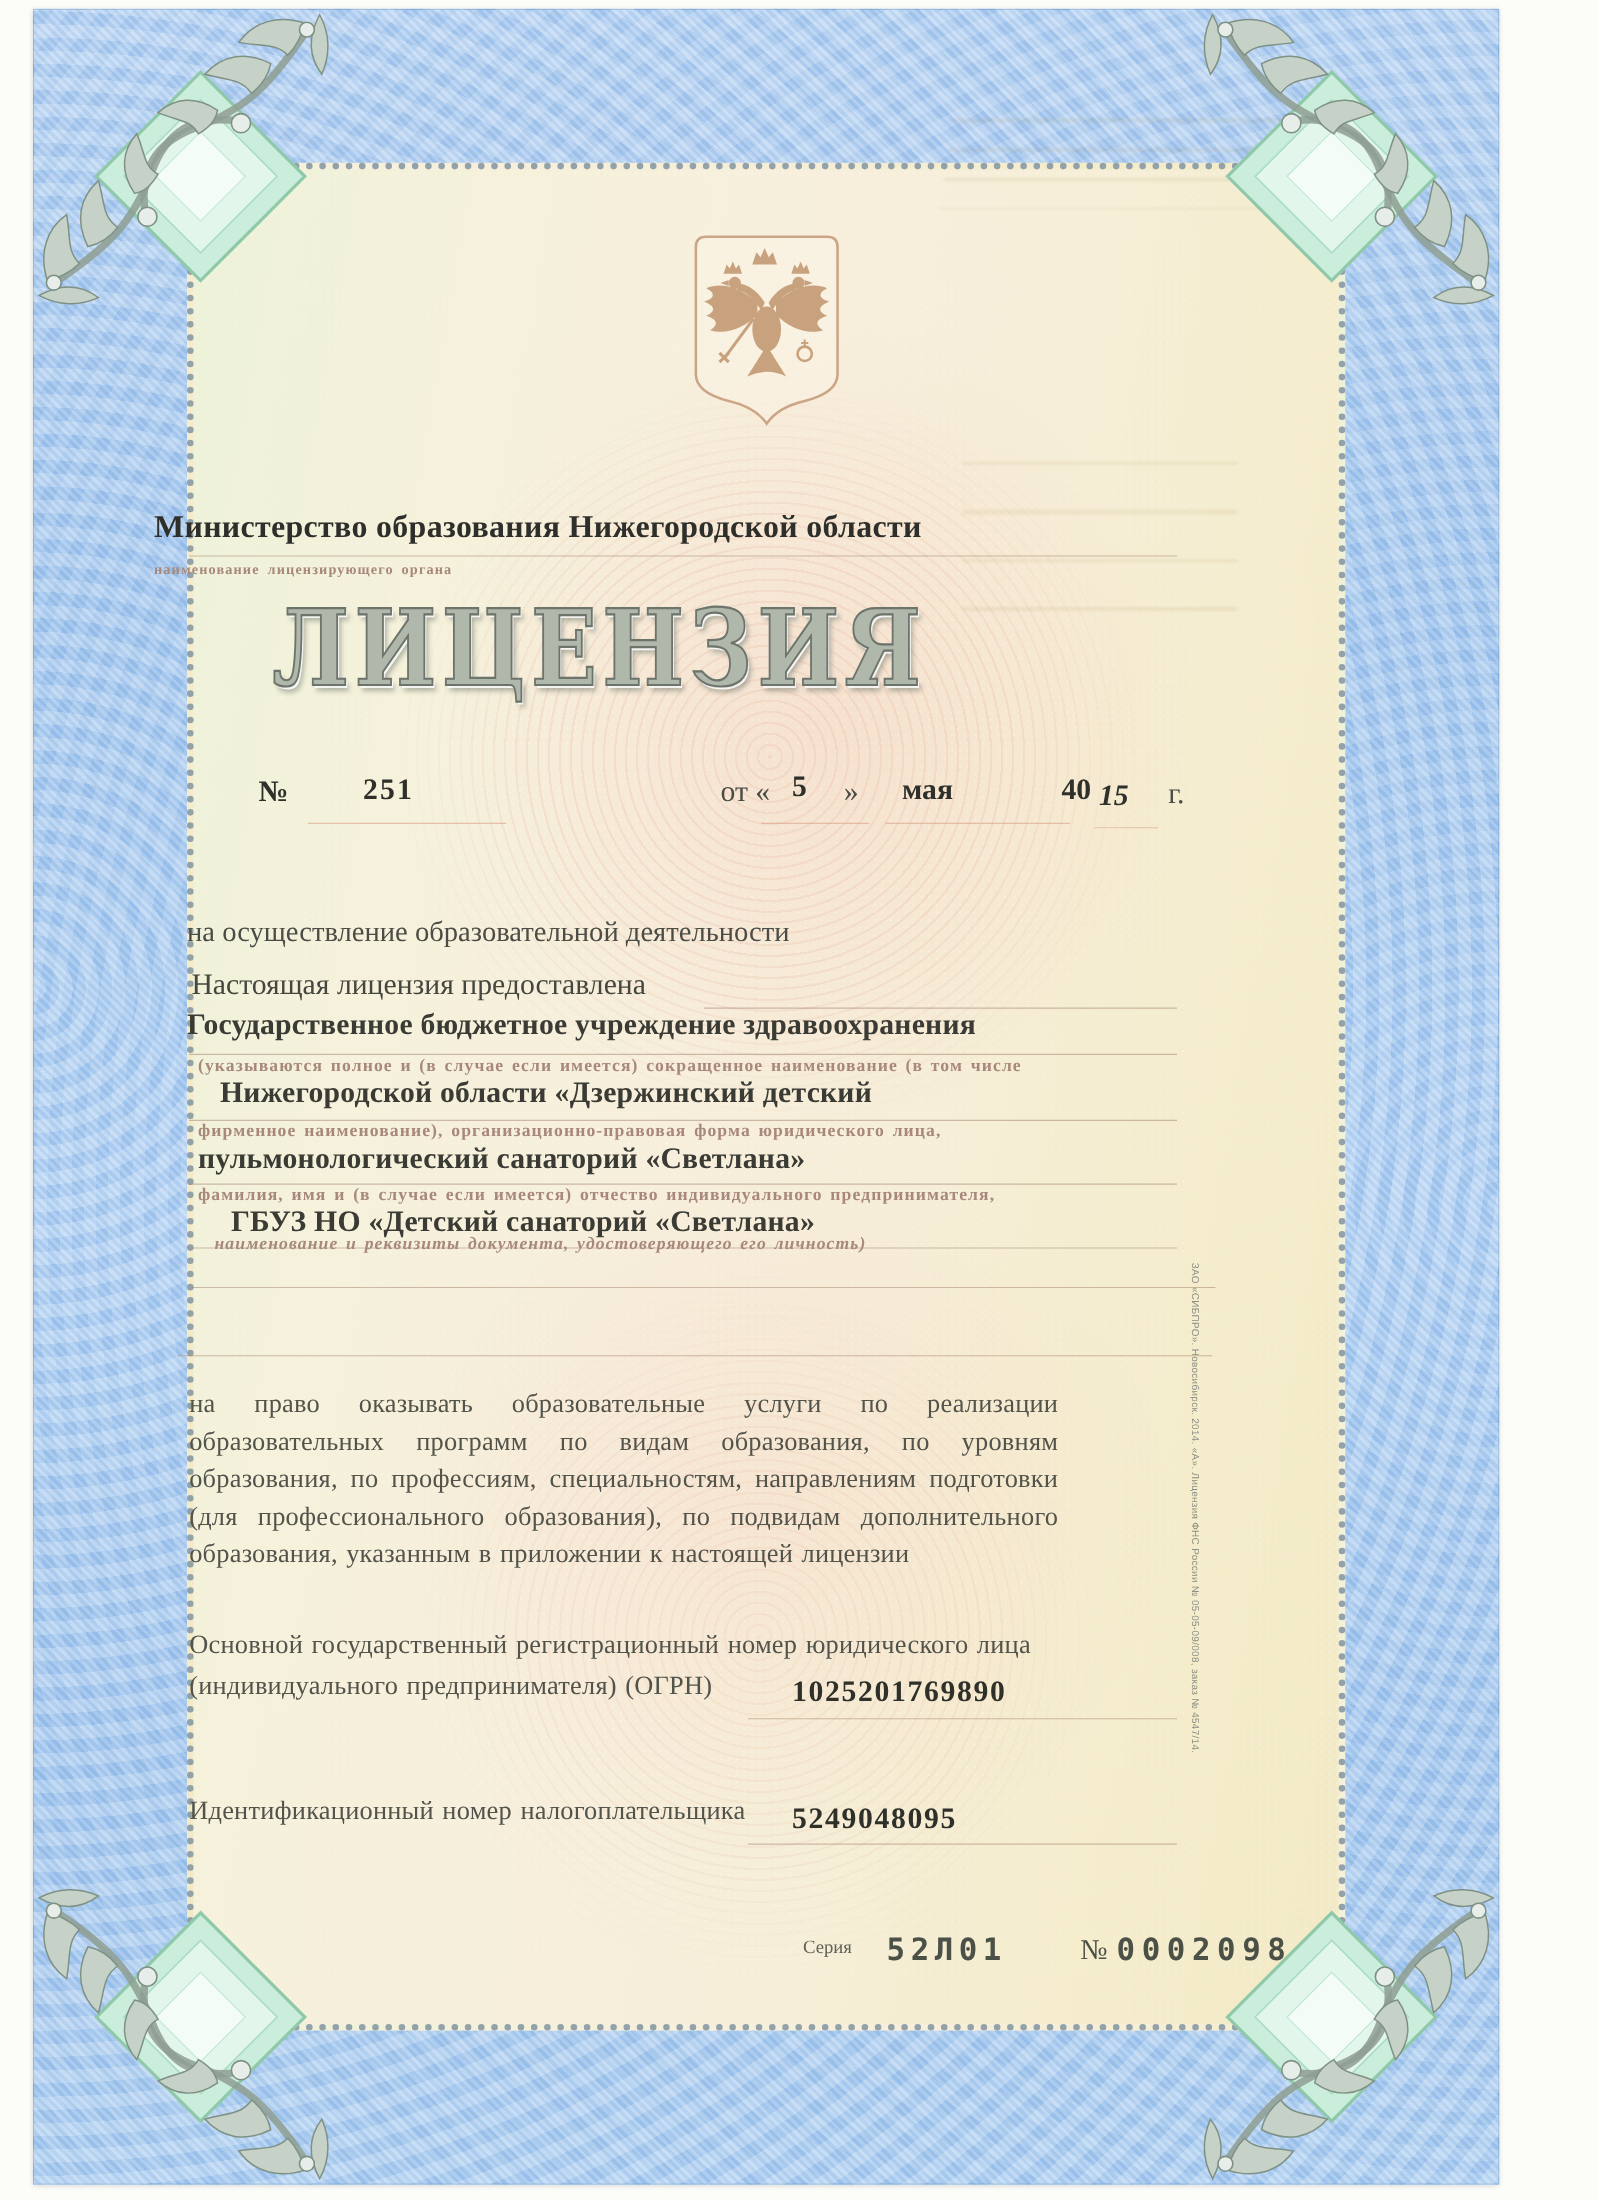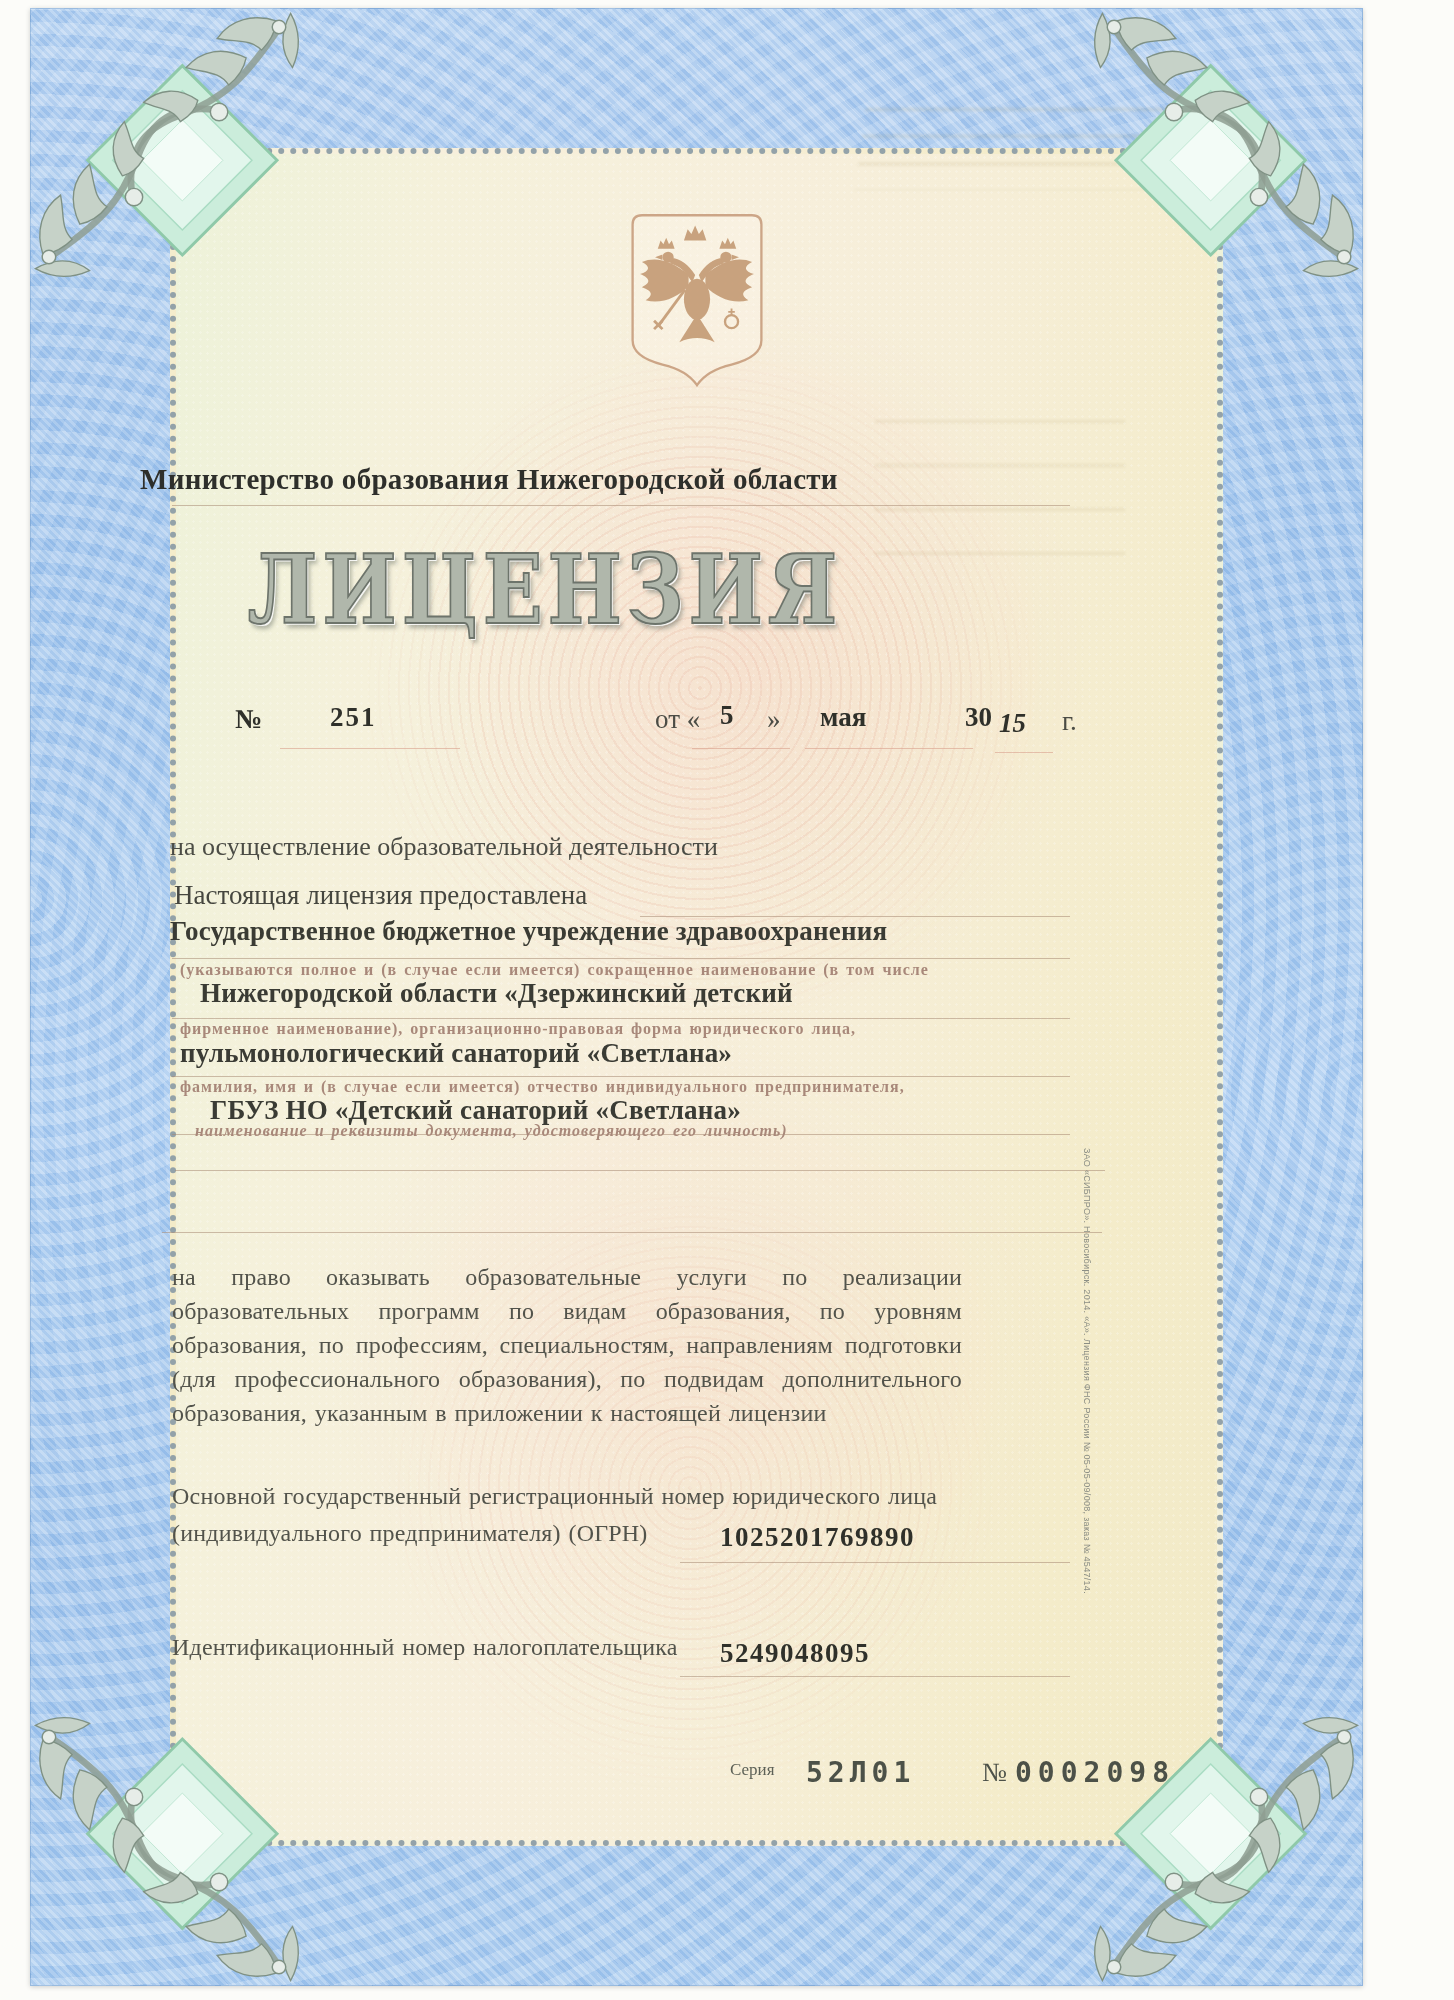--- a/index.html
+++ b/index.html
@@ -165,33 +165,34 @@
   <svg class="orn orn-br">
       <use href="#corner-orn"></use>
     </svg>
 
   <svg class="arms">
       <use href="#eagle-arms"></use>
     </svg>
 
   <div class="abs ctr nowrap ministry">Министерство образования Нижегородской области</div>
   <div class="rule" style="left:142px;top:497px;width:898px;"></div>
+  <div class="abs ctr nowrap ministry-cap">наименование лицензирующего органа</div>
 
   <div class="abs license-title">ЛИЦЕНЗИЯ</div>
 
   <div class="abs b27" style="left:205px;top:696px;">№</div>
   <div class="abs b27" style="left:300px;top:694px;letter-spacing:2px;">251</div>
   <div class="rule pink" style="left:250px;top:740px;width:180px;"></div>
   <div class="abs t27" style="left:625px;top:696px;">от «</div>
   <div class="abs b27" style="left:690px;top:692px;">5</div>
   <div class="rule pink" style="left:662px;top:740px;width:98px;"></div>
   <div class="abs t27" style="left:737px;top:696px;">»</div>
   <div class="abs b27" style="left:790px;top:694px;">мая</div>
   <div class="rule pink" style="left:775px;top:740px;width:168px;"></div>
-  <div class="abs b27" style="left:935px;top:694px;">30</div>
+  <div class="abs b27" style="left:935px;top:694px;">40</div>
   <div class="abs b27" style="left:969px;top:700px;font-style:italic;">15</div>
   <div class="rule pink" style="left:965px;top:744px;width:58px;"></div>
   <div class="abs t27" style="left:1032px;top:698px;">г.</div>
 
   <div class="abs ctr nowrap t27" style="left:140px;top:824px;width:740px;font-size:26px;">на осуществление образовательной деятельности</div>
 
   <div class="abs t27" style="left:144px;top:872px;color:#45463f;">Настоящая лицензия предоставлена</div>
   <div class="rule" style="left:610px;top:908px;width:430px;"></div>
 
   <div class="abs ctr nowrap orgline" style="left:140px;top:908px;width:760px;">Государственное бюджетное учреждение здравоохранения</div>

